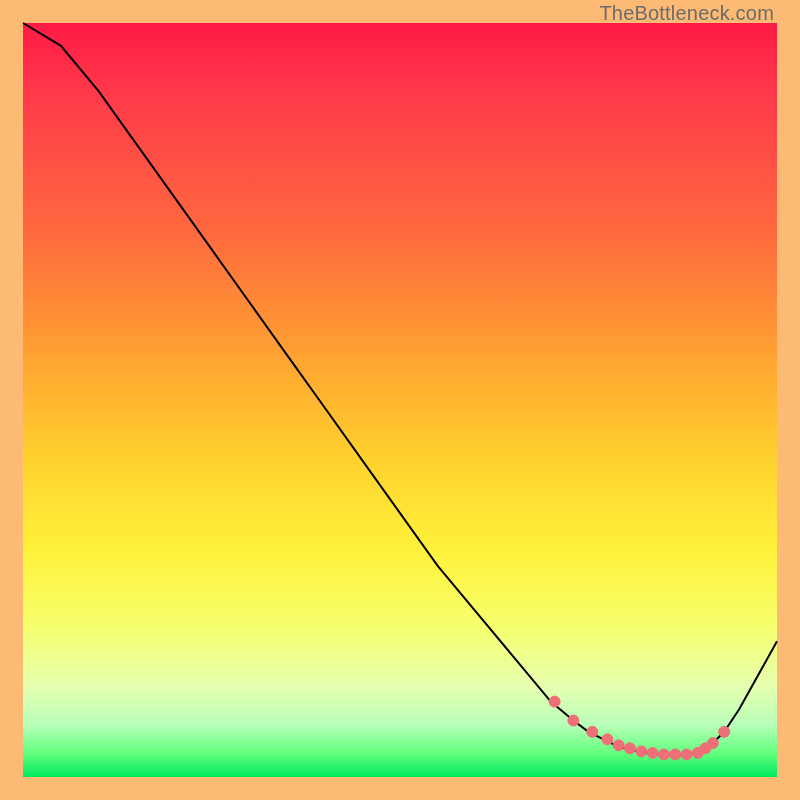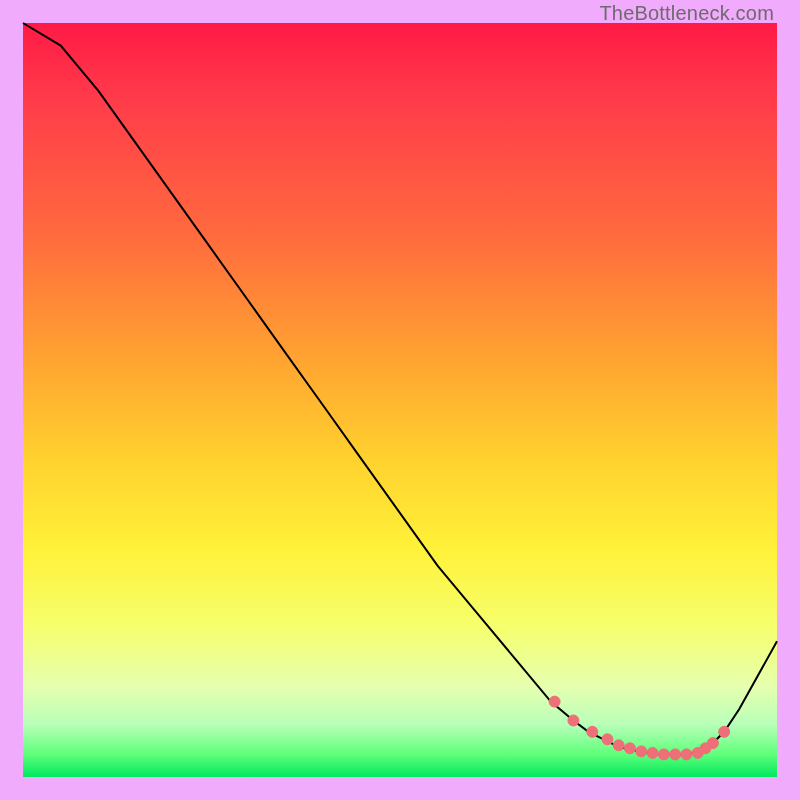--- a/index.html
+++ b/index.html
@@ -8,21 +8,21 @@
     width: 800px;
     height: 800px;
     background: #000;
     font-family: Arial, Helvetica, sans-serif;
     overflow: hidden;
   }
   .frame {
     position: relative;
     width: 800px;
     height: 800px;
-    background: #f0abfc;
+    background: #fdba74;
   }
   .plot {
     position: absolute;
     left: 23px;
     top: 23px;
     width: 754px;
     height: 754px;
     
     background: linear-gradient(
       to bottom,

